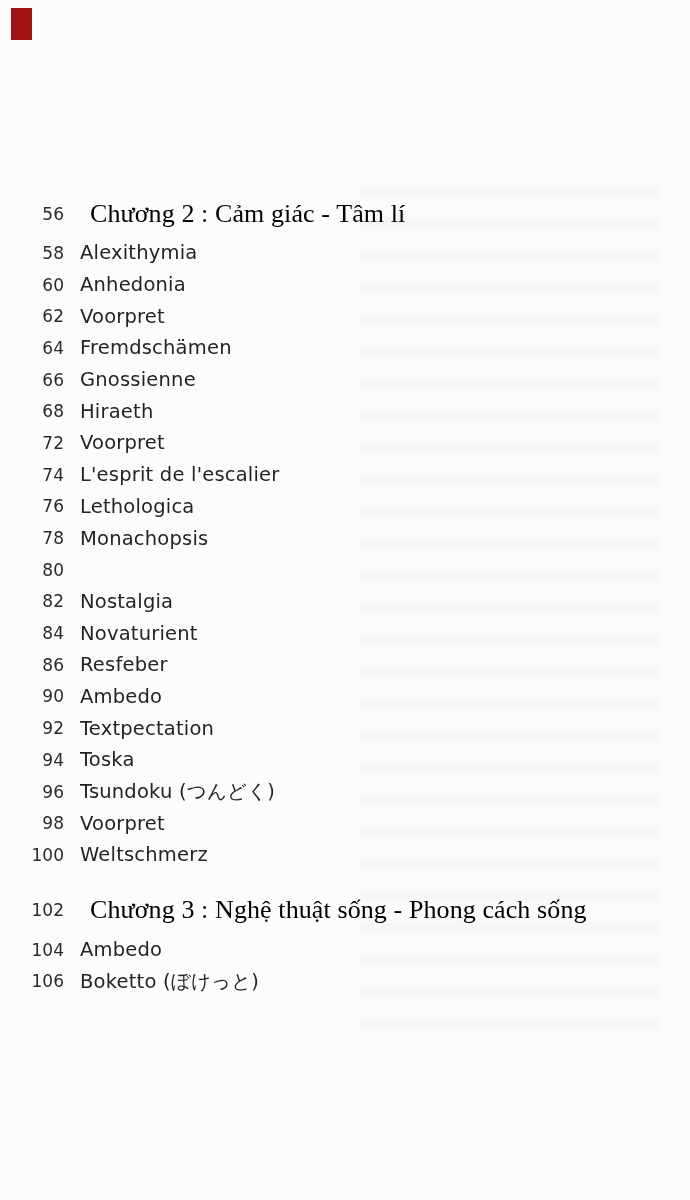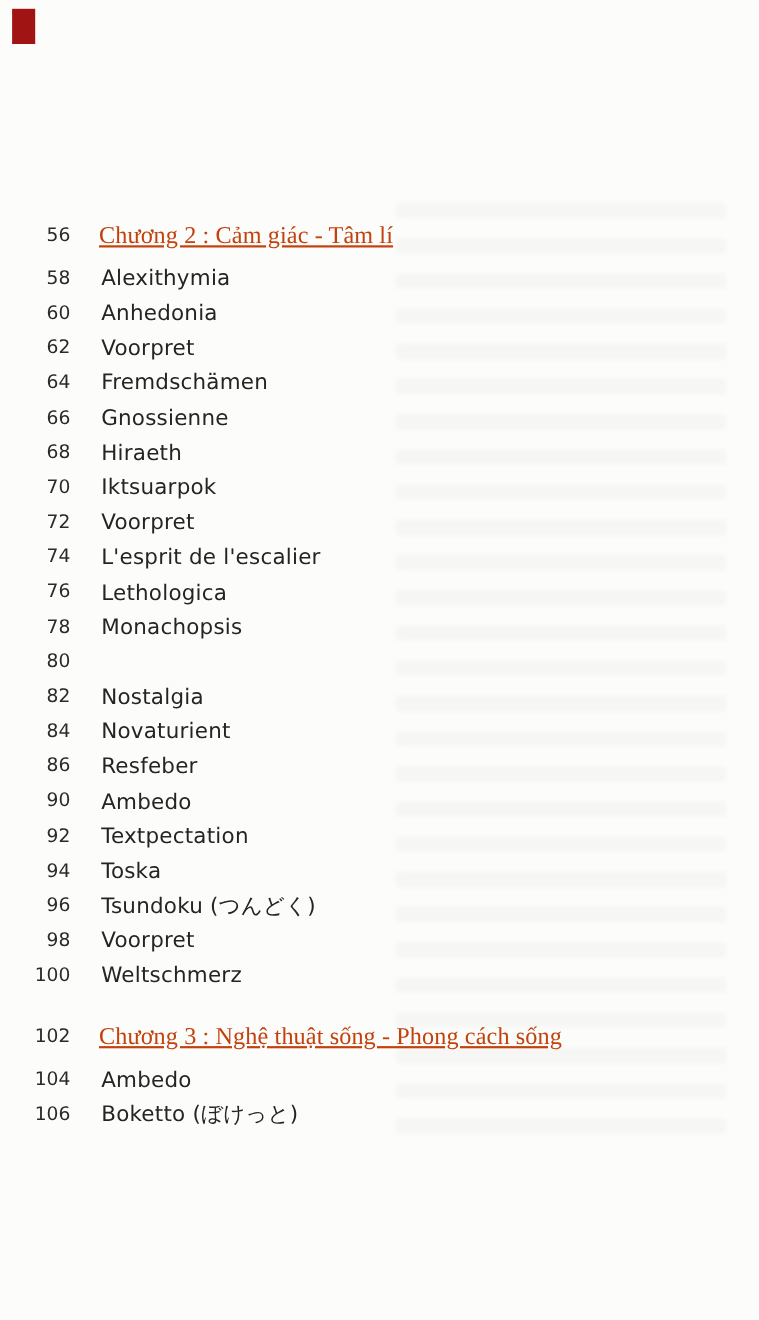--- a/index.html
+++ b/index.html
@@ -53,33 +53,32 @@
     height: 31.7px;
   }
   .row .num {
     flex: none;
     width: 34px;
     text-align: right;
     font-size: 17px;
     color: #2a2a2a;
   }
   .row .label {
-    margin-left: 28px;
+    margin-left: 16px;
     font-size: 19.5px;
     letter-spacing: 0.2px;
     white-space: nowrap;
   }
   .heading-row { height: 47px; }
   .heading-row .label {
     font-family: "Liberation Serif", "DejaVu Serif", serif;
-    font-size: 22px;
+    font-size: 26px;
     letter-spacing: 0.1px;
     margin-left: 26px;
-    color: #c2410c;
-    text-decoration: underline;
+    color: #000000;
   }
 </style>
 </head>
 <body style="background: rgb(252, 252, 250);">
 
 <div class="page">
   <div class="corner-mark" style="background: rgb(160, 20, 20);"></div>
   <div class="bleed-through"></div>
   <main class="toc">
       <section class="section">
@@ -103,24 +102,20 @@
           <span class="num">64</span>
           <span class="label">Fremdschämen</span>
         </div>
         <div class="row entry-row">
           <span class="num">66</span>
           <span class="label">Gnossienne</span>
         </div>
         <div class="row entry-row">
           <span class="num">68</span>
           <span class="label">Hiraeth</span>
-        </div>
-        <div class="row entry-row">
-          <span class="num">70</span>
-          <span class="label">Iktsuarpok</span>
         </div>
         <div class="row entry-row">
           <span class="num">72</span>
           <span class="label">Voorpret</span>
         </div>
         <div class="row entry-row">
           <span class="num">74</span>
           <span class="label">L'esprit de l'escalier</span>
         </div>
         <div class="row entry-row">

